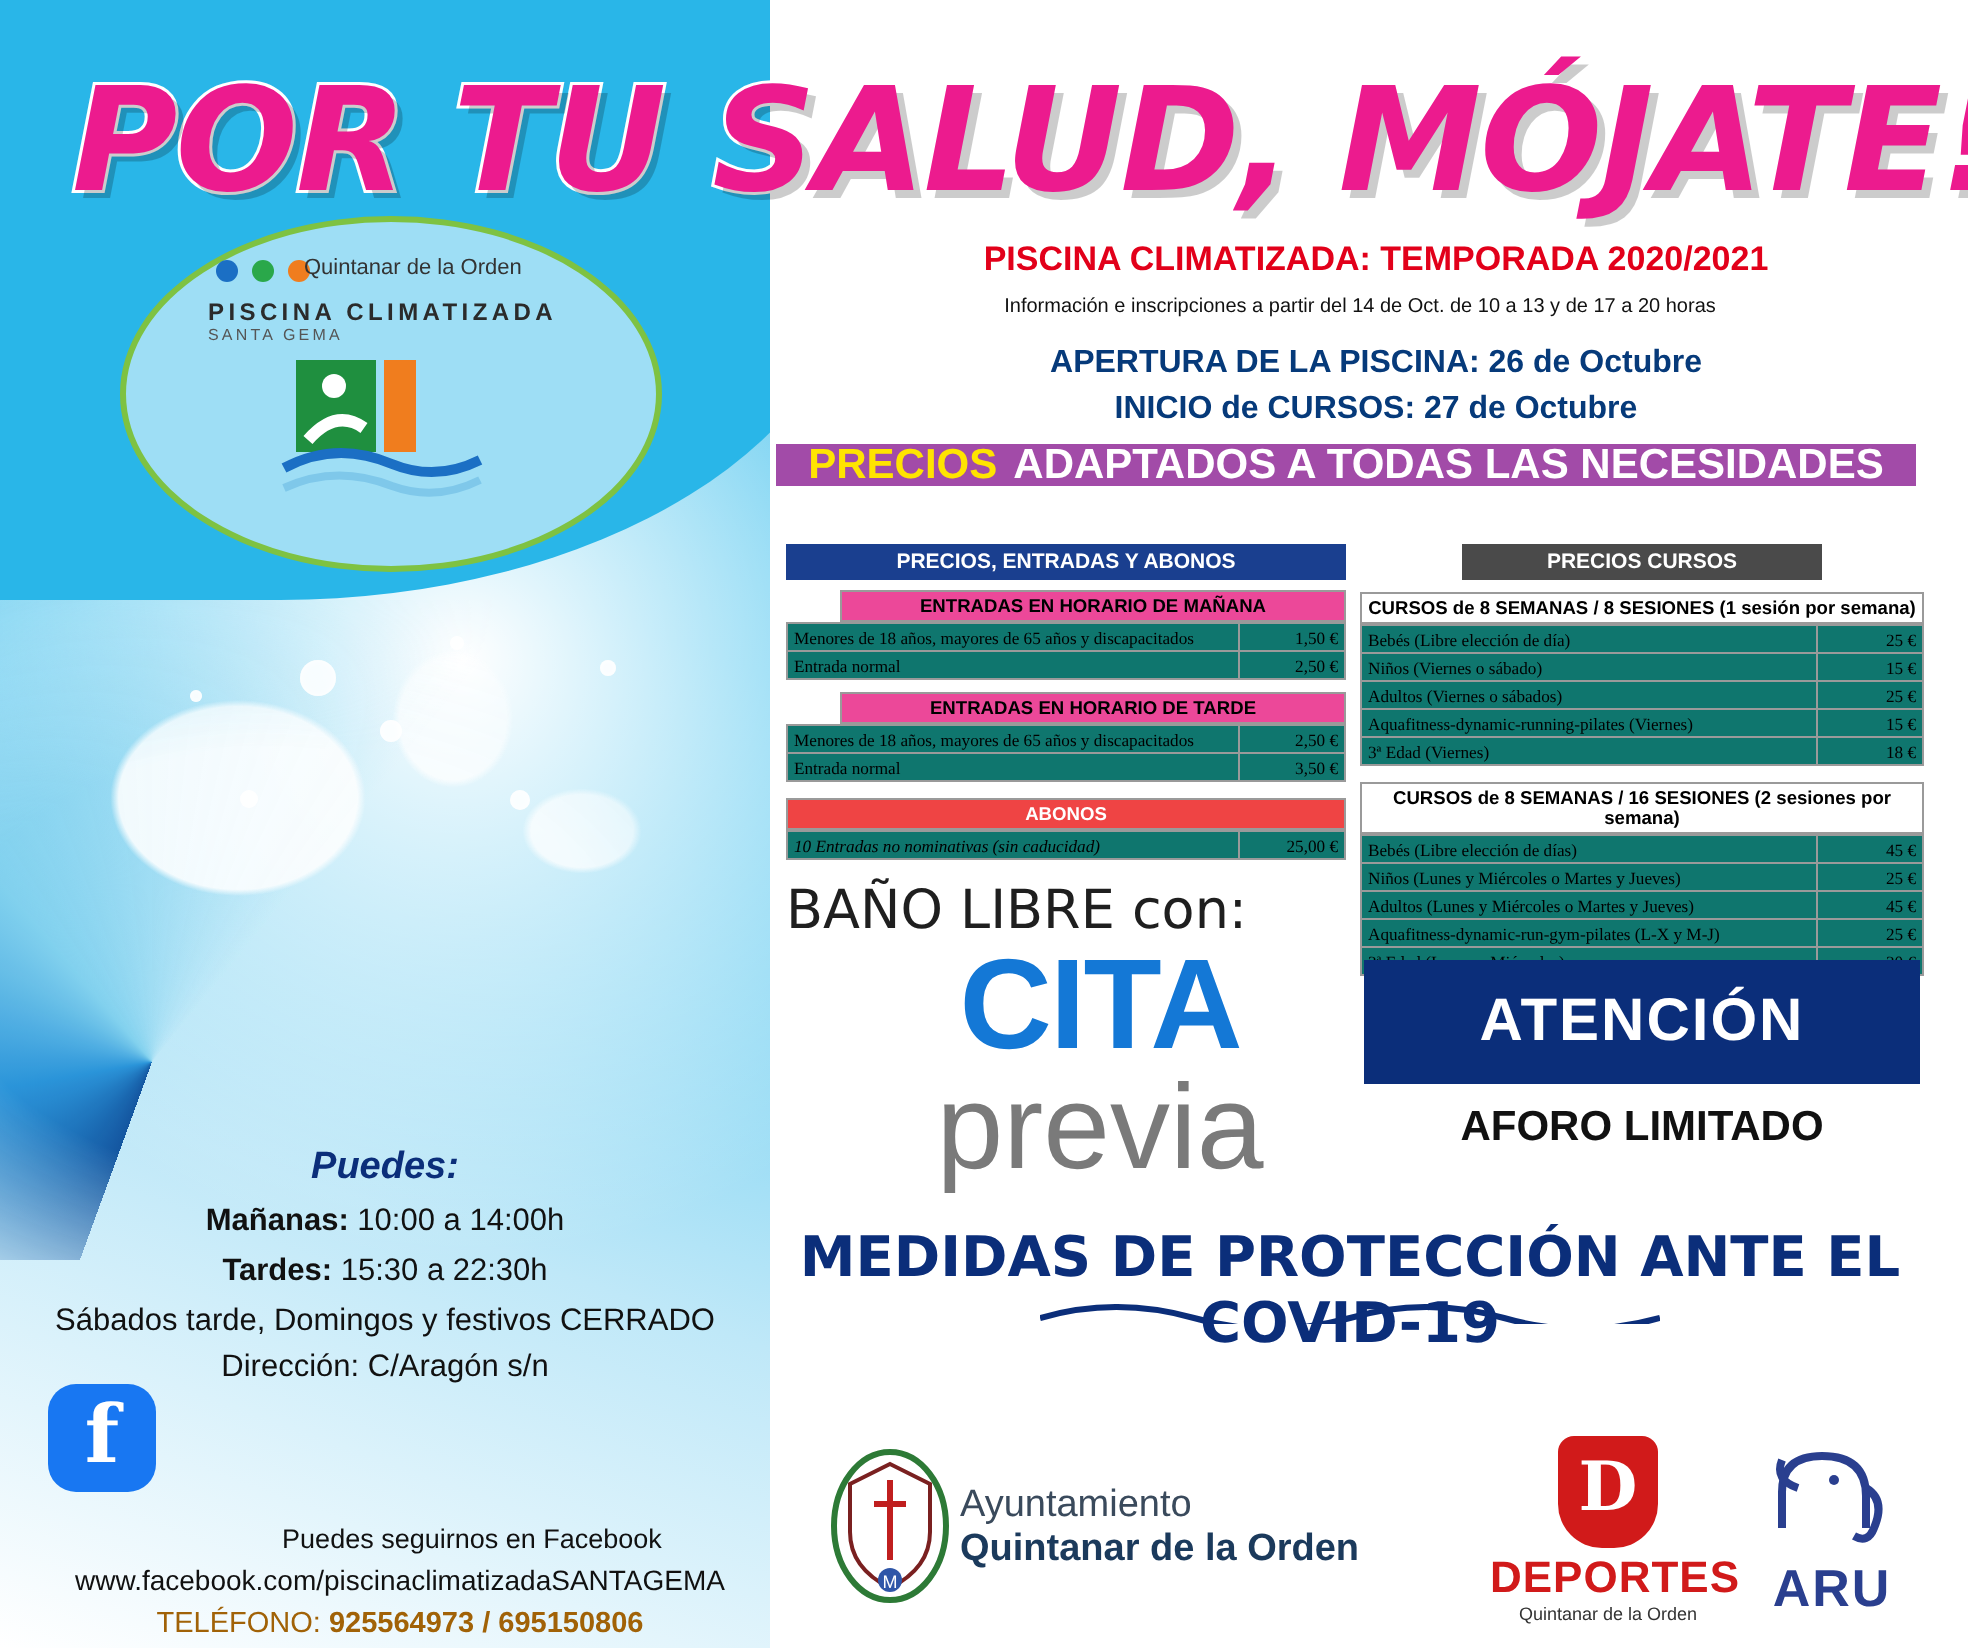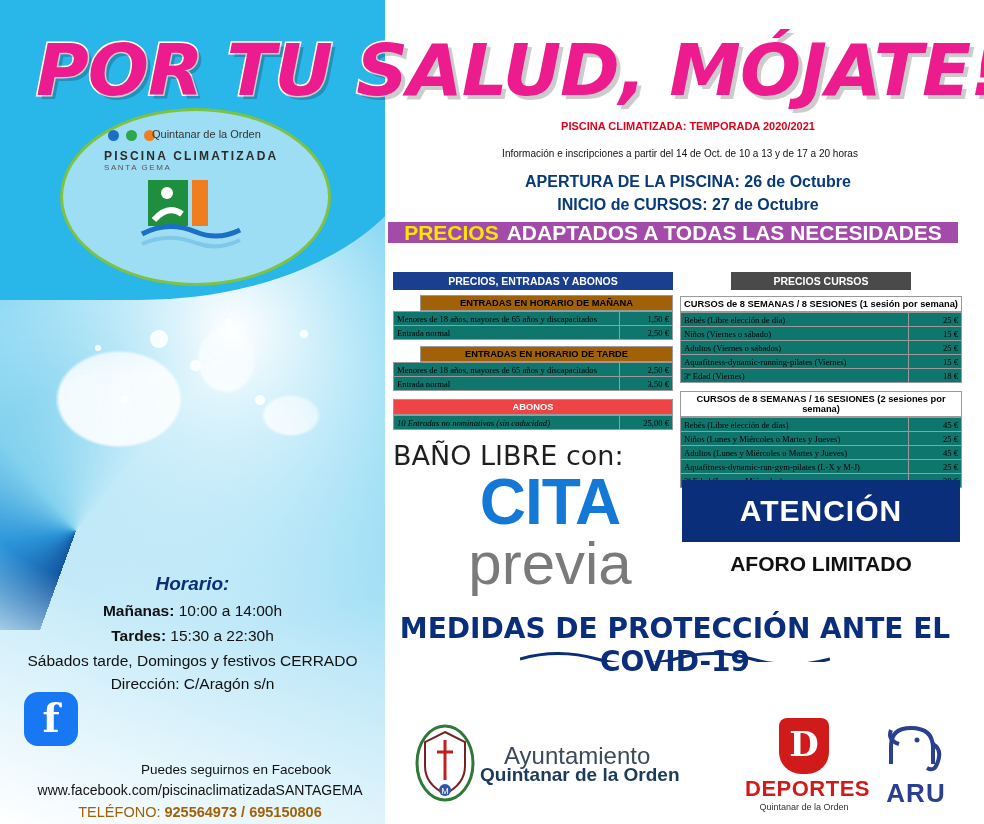--- a/index.html
+++ b/index.html
@@ -72,21 +72,21 @@
   .logo-sub{
     position:absolute;left:104px;top:163px;font-size:8px;color:#555;letter-spacing:1.6px;z-index:9;
   }
   .logo-art{
     position:absolute;left:140px;top:178px;width:110px;height:72px;z-index:9;
   }
 
   
   .season{
     position:absolute;left:408px;top:120px;width:560px;text-align:center;
-    font-size:11px;font-weight:bold;color:#e2001a;
+    font-size:17px;font-weight:bold;color:#e2001a;
   }
   .info-line{
     position:absolute;left:380px;top:148px;width:600px;text-align:center;
     font-size:10px;color:#111;
   }
   .open-line{
     position:absolute;left:408px;top:173px;width:560px;text-align:center;
     font-size:16px;font-weight:bold;color:#063a7a;
   }
   .courses-line{
@@ -110,21 +110,21 @@
   .mini-table td{border:1px solid #9a9a9a;padding:1.5px 3px;white-space:nowrap;}
   .mini-table td.price{text-align:right;width:46px;}
   .sec-title{
     font-size:9.3px;font-weight:bold;text-align:center;padding:2px 0;border:1px solid #9a9a9a;
   }
 
   .left-tables{position:absolute;left:393px;top:272px;width:280px;}
   .right-tables{position:absolute;left:680px;top:272px;width:282px;}
 
   .blue-head{background:#1a3f8f;}
-  .yellow-sec{background:#a16207;color:#000;margin-left:27px;}
+  .yellow-sec{background:#ec4899;color:#000;margin-left:27px;}
   .red-sec{background:#ef4444;color:#fff;border:1px solid #9a9a9a;}
   .gray-head{background:#4a4a4a;}
   .white-sec{background:#fff;color:#000;}
 
   
   .bano{
     position:absolute;left:393px;top:440px;font-size:27px;color:#1f1f1f;
     font-family:"DejaVu Sans",sans-serif;
   }
   .cita-wrap{position:absolute;left:430px;top:472px;width:240px;text-align:center;}
@@ -179,21 +179,21 @@
   .fb-url{
     position:absolute;left:14px;top:782px;width:372px;text-align:center;font-size:14px;color:#111;
   }
   .phone{
     position:absolute;left:14px;top:804px;width:372px;text-align:center;font-size:14.5px;color:#a16207;
   }
   .phone b{font-weight:bold;}
 
   
   .ayto{position:absolute;left:405px;top:718px;width:330px;height:90px;}
-  .ayto-text1{position:absolute;left:480px;top:742px;font-size:24px;color:#3a4a5c;margin-left:24px;}
+  .ayto-text1{position:absolute;left:480px;top:742px;font-size:19px;color:#3a4a5c;}
   .ayto-text2{position:absolute;left:480px;top:764px;font-size:19px;font-weight:bold;color:#1b3a5c;}
   .deportes{position:absolute;left:745px;top:718px;width:118px;text-align:center;}
   .dep-badge{width:50px;height:56px;margin:0 auto;background:#d11a1a;border-radius:8px 8px 22px 22px;color:#fff;font-size:34px;font-weight:bold;line-height:52px;font-family:"DejaVu Serif",serif;}
   .dep-name{font-size:22px;font-weight:bold;color:#d11a1a;letter-spacing:.5px;margin-top:2px;}
   .dep-sub{font-size:9px;color:#333;}
   .aru{position:absolute;left:866px;top:714px;width:100px;text-align:center;}
   .aru-name{font-size:26px;font-weight:bold;color:#2a3f8f;letter-spacing:1px;}
 </style>
 </head>
 <body>
@@ -351,21 +351,21 @@
   </div>
 
   <div class="atencion">ATENCIÓN</div>
   <div class="aforo">AFORO LIMITADO</div>
 
   <div class="medidas">MEDIDAS DE PROTECCIÓN   ANTE EL COVID-19</div>
   <svg class="medidas-rule" viewBox="0 0 310 10">
     <path d="M0 7 q38 -11 77 0 q38 11 78 0 q38 -11 77 0 q38 11 78 0" stroke="#0b2e7a" stroke-width="3" fill="none"></path>
   </svg>
 
-  <div class="horario-title">Horario:</div>
+  <div class="horario-title">Puedes:</div>
   <div class="horario-line" style="top:602px;">
     <b>Mañanas:</b><span> 10:00 a 14:00h</span>
   </div>
   <div class="horario-line" style="top:627px;">
     <b>Tardes:</b><span> 15:30 a 22:30h</span>
   </div>
   <div class="horario-line" style="top:652px;">Sábados tarde, Domingos y festivos CERRADO</div>
   <div class="horario-line" style="top:675px;">Dirección: C/Aragón s/n</div>
 
   <div class="fb-icon">f</div>

